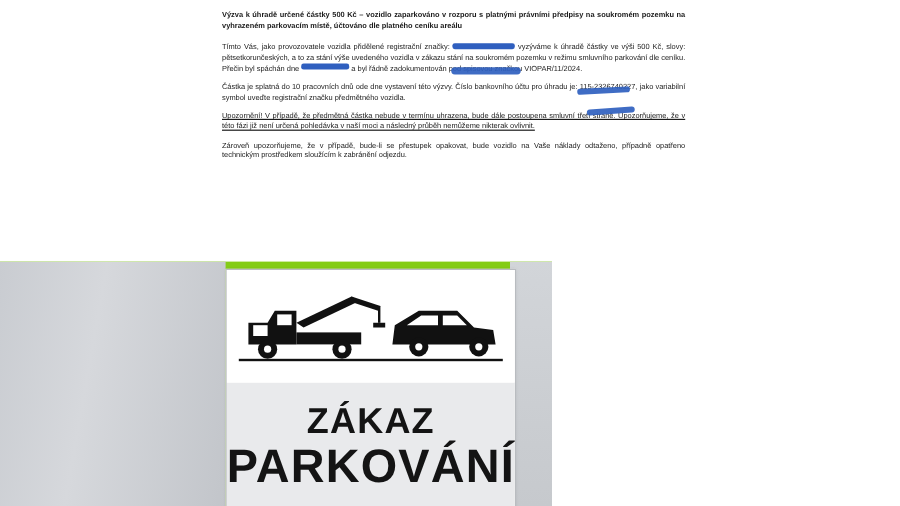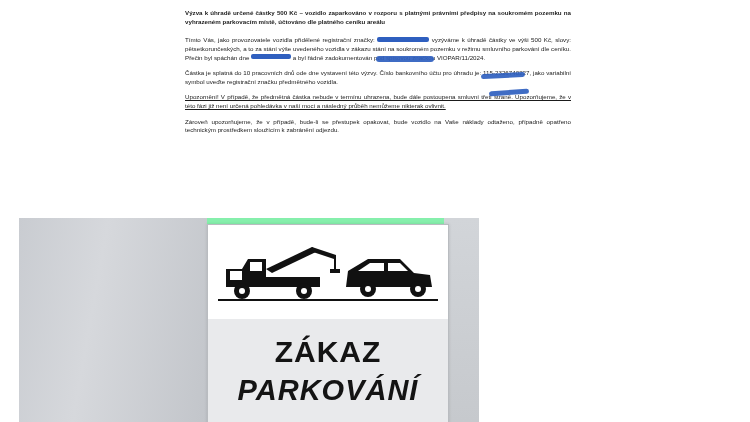--- a/index.html
+++ b/index.html
@@ -60,23 +60,22 @@
     border-radius: 3px;
     opacity: .92;
   }
   
   .photo {
     position: absolute;
     left: 0px;
     top: 218px;
     width: 460px;
     height: 204px;
-    background: #86efac;
+    background: #84cc16;
     overflow: hidden;
-    margin-left: 19px;
   }
   .photo .bg-l {
     position: absolute; left: 0; top: 0; width: 188px; height: 204px;
     background: linear-gradient(100deg,#c9ccd1 0%,#d6d8dc 40%,#c2c5ca 100%);
   }
   .photo .bg-r {
     position: absolute; left: 425px; top: 0; width: 35px; height: 204px;
     background: linear-gradient(180deg,#d2d5d9 0%,#c6c9cd 100%);
   }
   .sign {
@@ -109,21 +108,21 @@
     justify-content: center;
   }
   .sign-text .line {
     font-family: "Liberation Sans", sans-serif;
     font-weight: bold;
     font-size: 30px;
     letter-spacing: 1px;
     color: #141414;
     line-height: 38px;
   }
-  .sign-text .line2 { font-size: 29px; font-style: italic; }
+  .sign-text .line2 { font-size: 39px; }
 </style>
 </head>
 <body>
 
 <div class="page">
 
   <div class="doc">
 
     <p class="title">Výzva k úhradě určené částky 500 Kč – vozidlo zaparkováno v rozporu s platnými právními předpisy na soukromém pozemku na vyhrazeném parkovacím místě, účtováno dle platného ceníku areálu</p>
 

